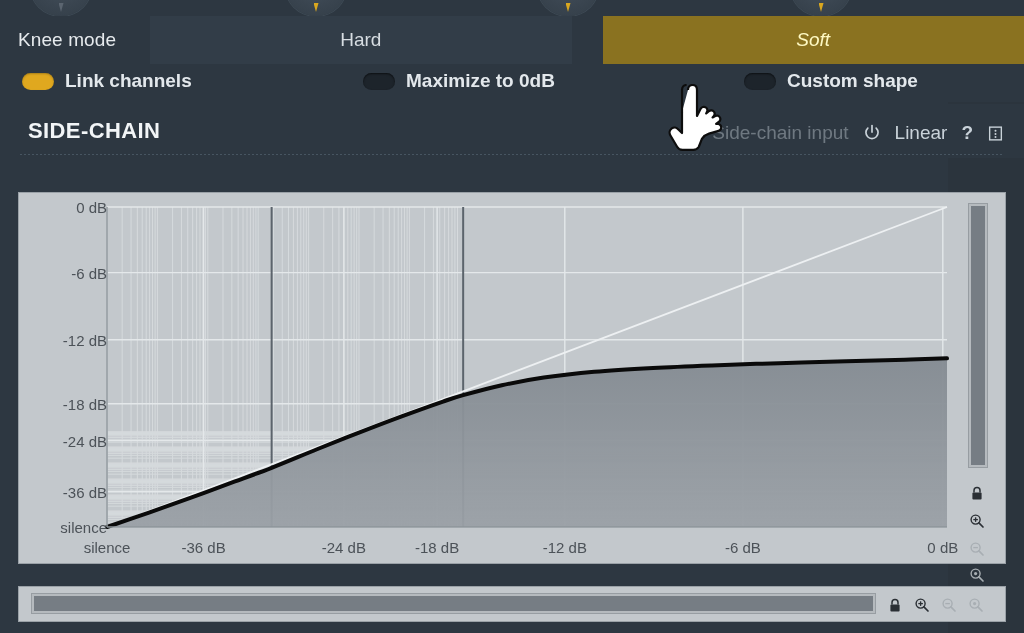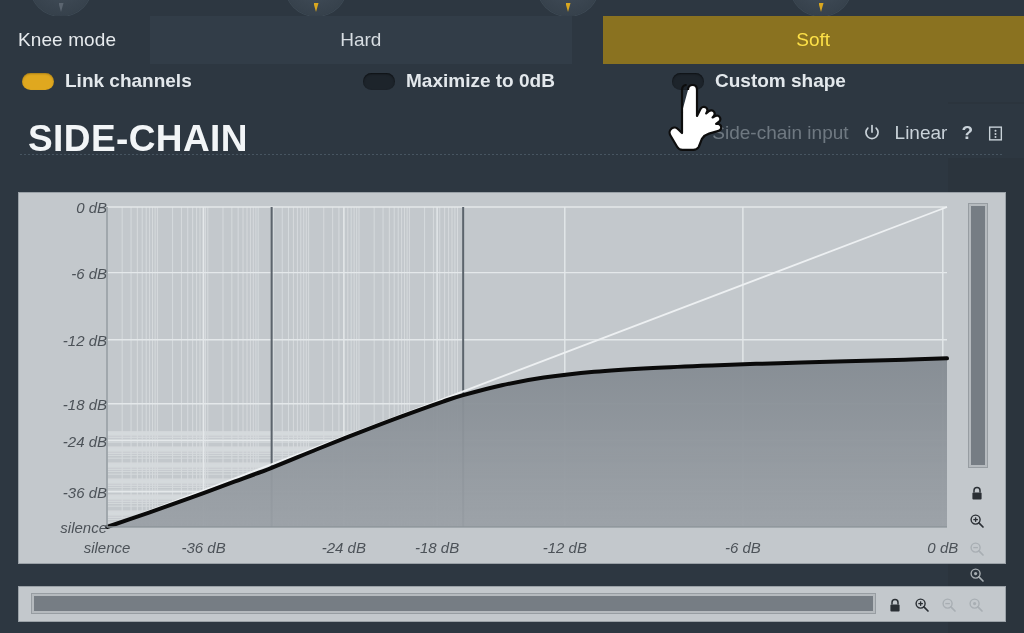--- a/index.html
+++ b/index.html
@@ -77,21 +77,22 @@
     justify-content: center;
     color: #d7dde2;
     font-size: 19px;
     background: #323d48;
     border-right: 1px solid #2d3741;
     cursor: pointer;
   }
   .knee-tab:last-child { border-right: none; }
   .knee-tab.active {
     background: #8a7220;
-    color: #fde047;
+    color: #fef9c3;
+    font-style: italic;
   }
 
   
   .toggle-row {
     position: absolute;
     left: 0; top: 64px;
     width: 1024px; height: 38px;
     background: #2d3741;
   }
   .toggle {
@@ -114,34 +115,34 @@
     background: #e0a81f;
     box-shadow: inset 0 1px 2px rgba(0,0,0,.25);
   }
   .toggle .txt {
     color: #e3e8ec;
     font-size: 19px;
     white-space: nowrap;
   }
   #tg-link     { left: 22px; }
   #tg-maximize { left: 363px; justify-content: flex-end; }
-  #tg-custom   { left: 672px; }
+  #tg-custom   { left: 744px; }
 
   
   .sc-header {
     position: absolute;
     left: 0; top: 104px;
     width: 1024px; height: 54px;
     background: #2d3741;
   }
   .sc-title {
     position: absolute;
     left: 28px; top: 14px;
     color: #f2f5f7;
-    font-size: 37px;
+    font-size: 22px;
     font-weight: bold;
     letter-spacing: .4px;
   }
   .sc-tools {
     position: absolute;
     right: 20px; top: 18px;
     display: flex;
     align-items: center;
     gap: 14px;
   }
@@ -164,21 +165,20 @@
     background: repeating-linear-gradient(to right, #475561 0 2px, transparent 2px 4px);
   }
 
   
   .graph-panel {
     position: absolute;
     left: 18px; top: 192px;
     width: 988px; height: 372px;
     background: #c3c8cc;
     border: 1px solid #9aa1a7;
-    font-style: italic;
   }
   .plot-wrap {
     position: absolute;
     left: 0; top: 0;
     width: 958px; height: 372px;
   }
   .plot-svg { display: block; }
 
   
   .ylab {

